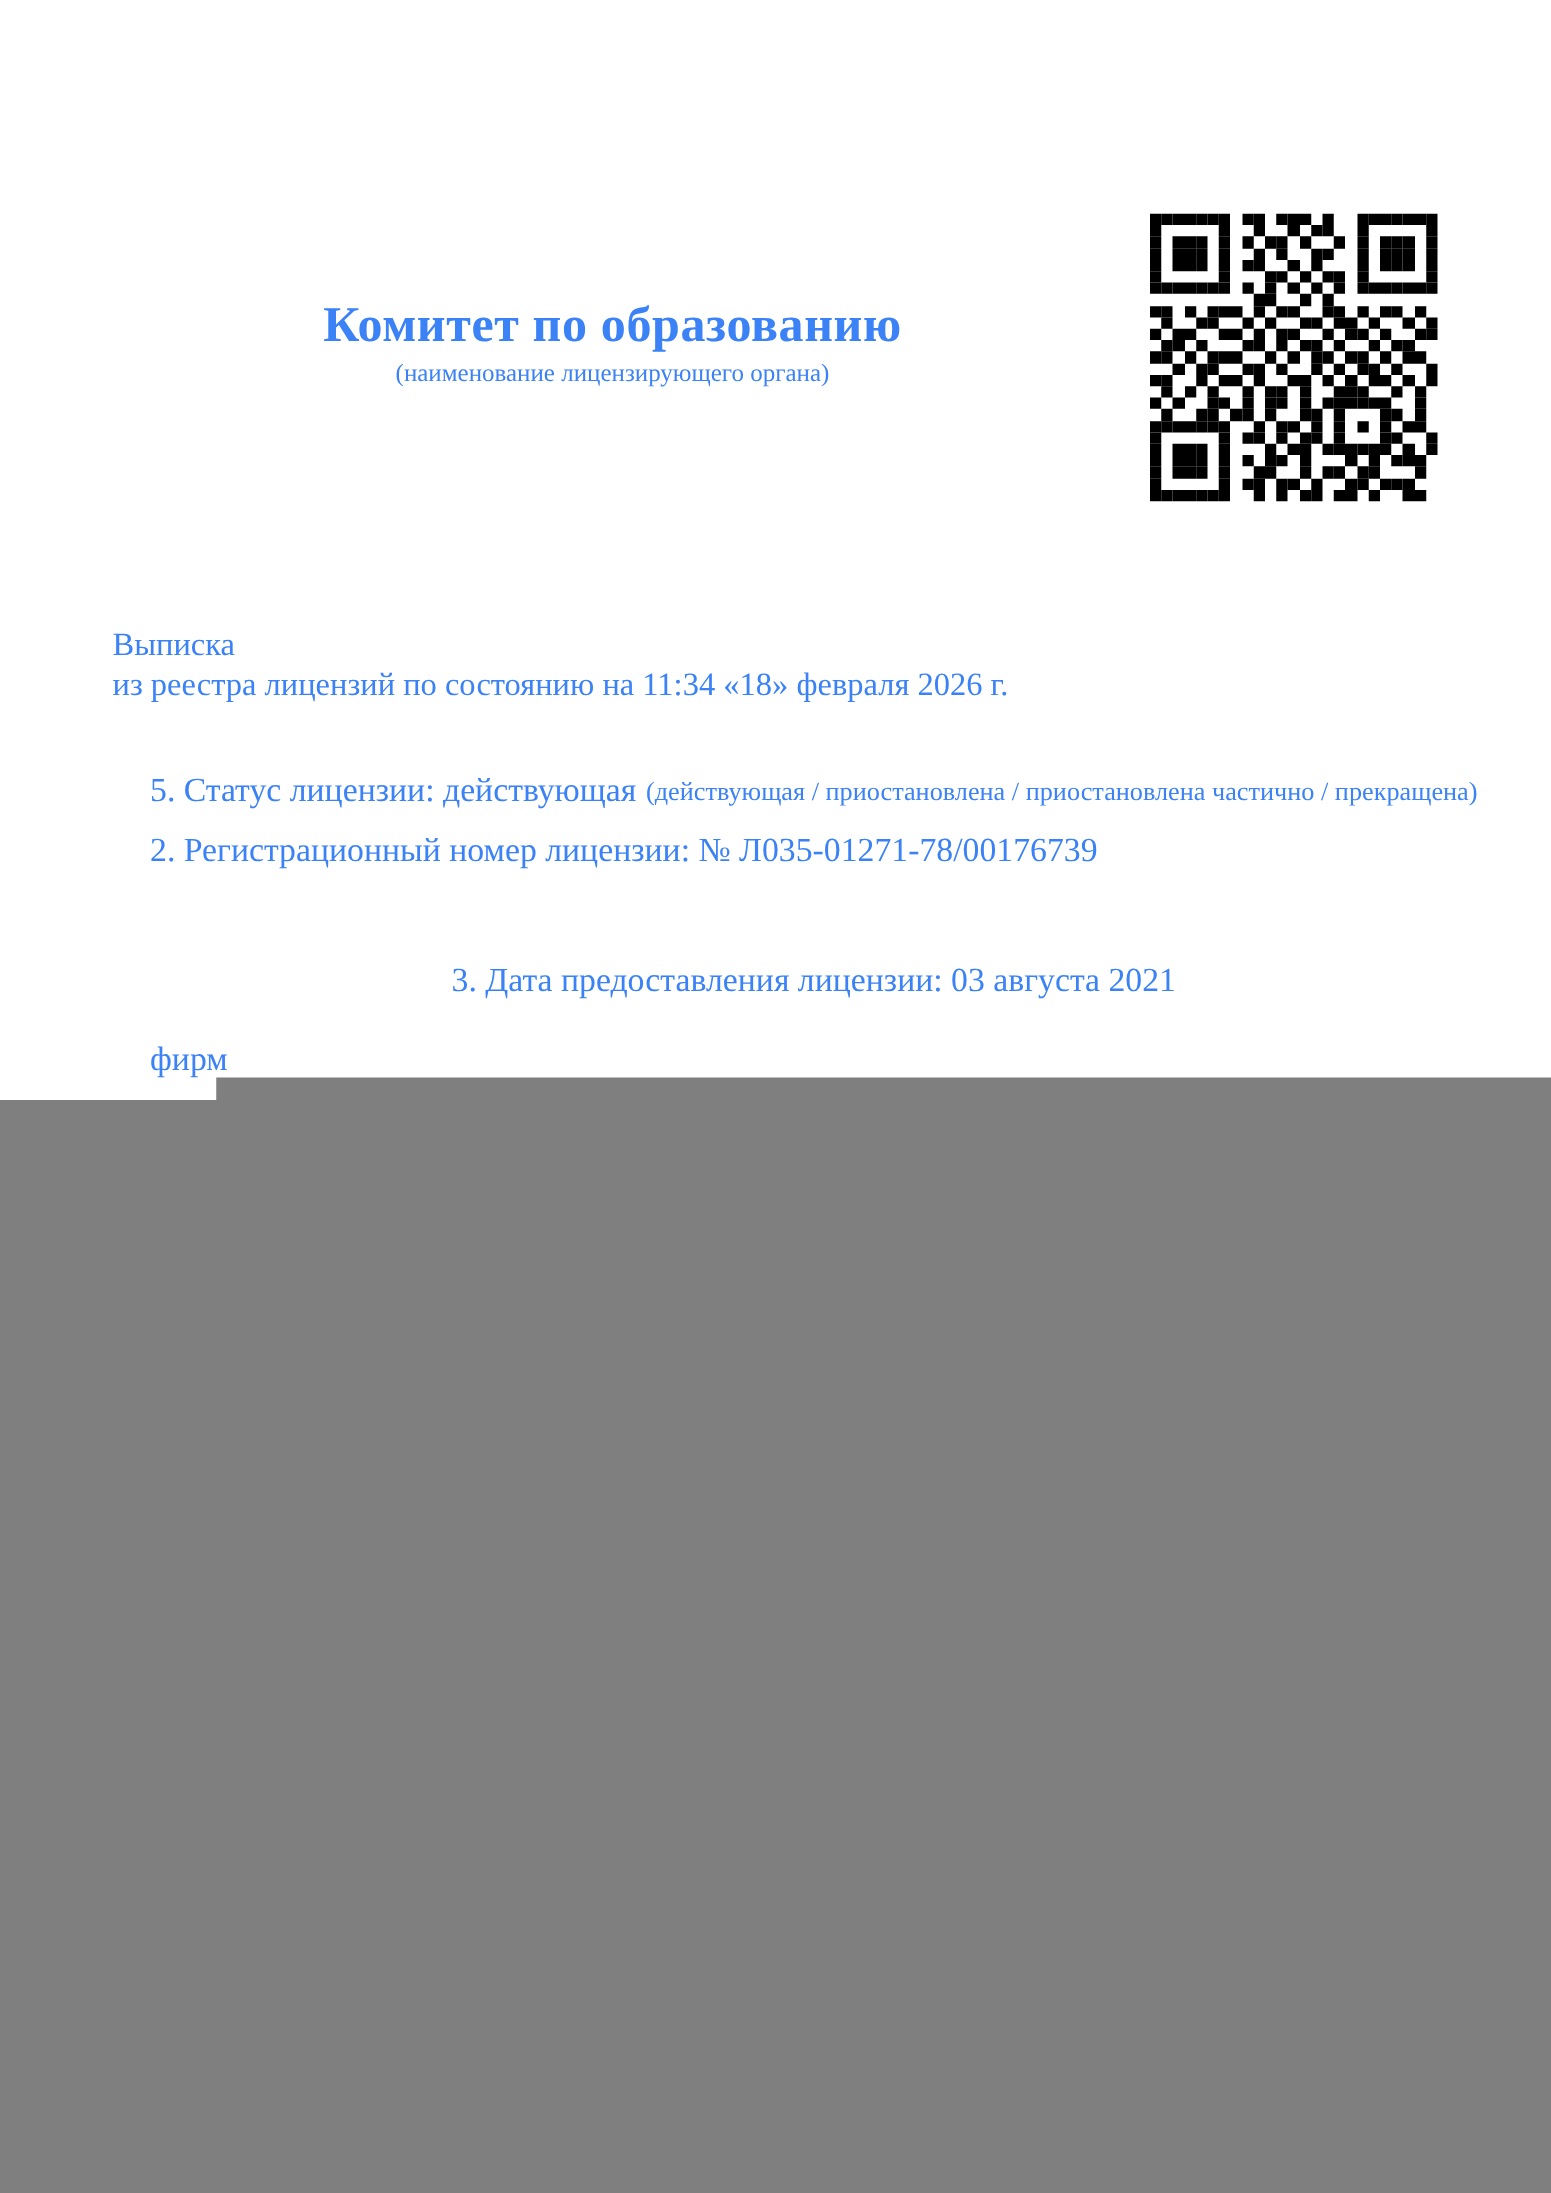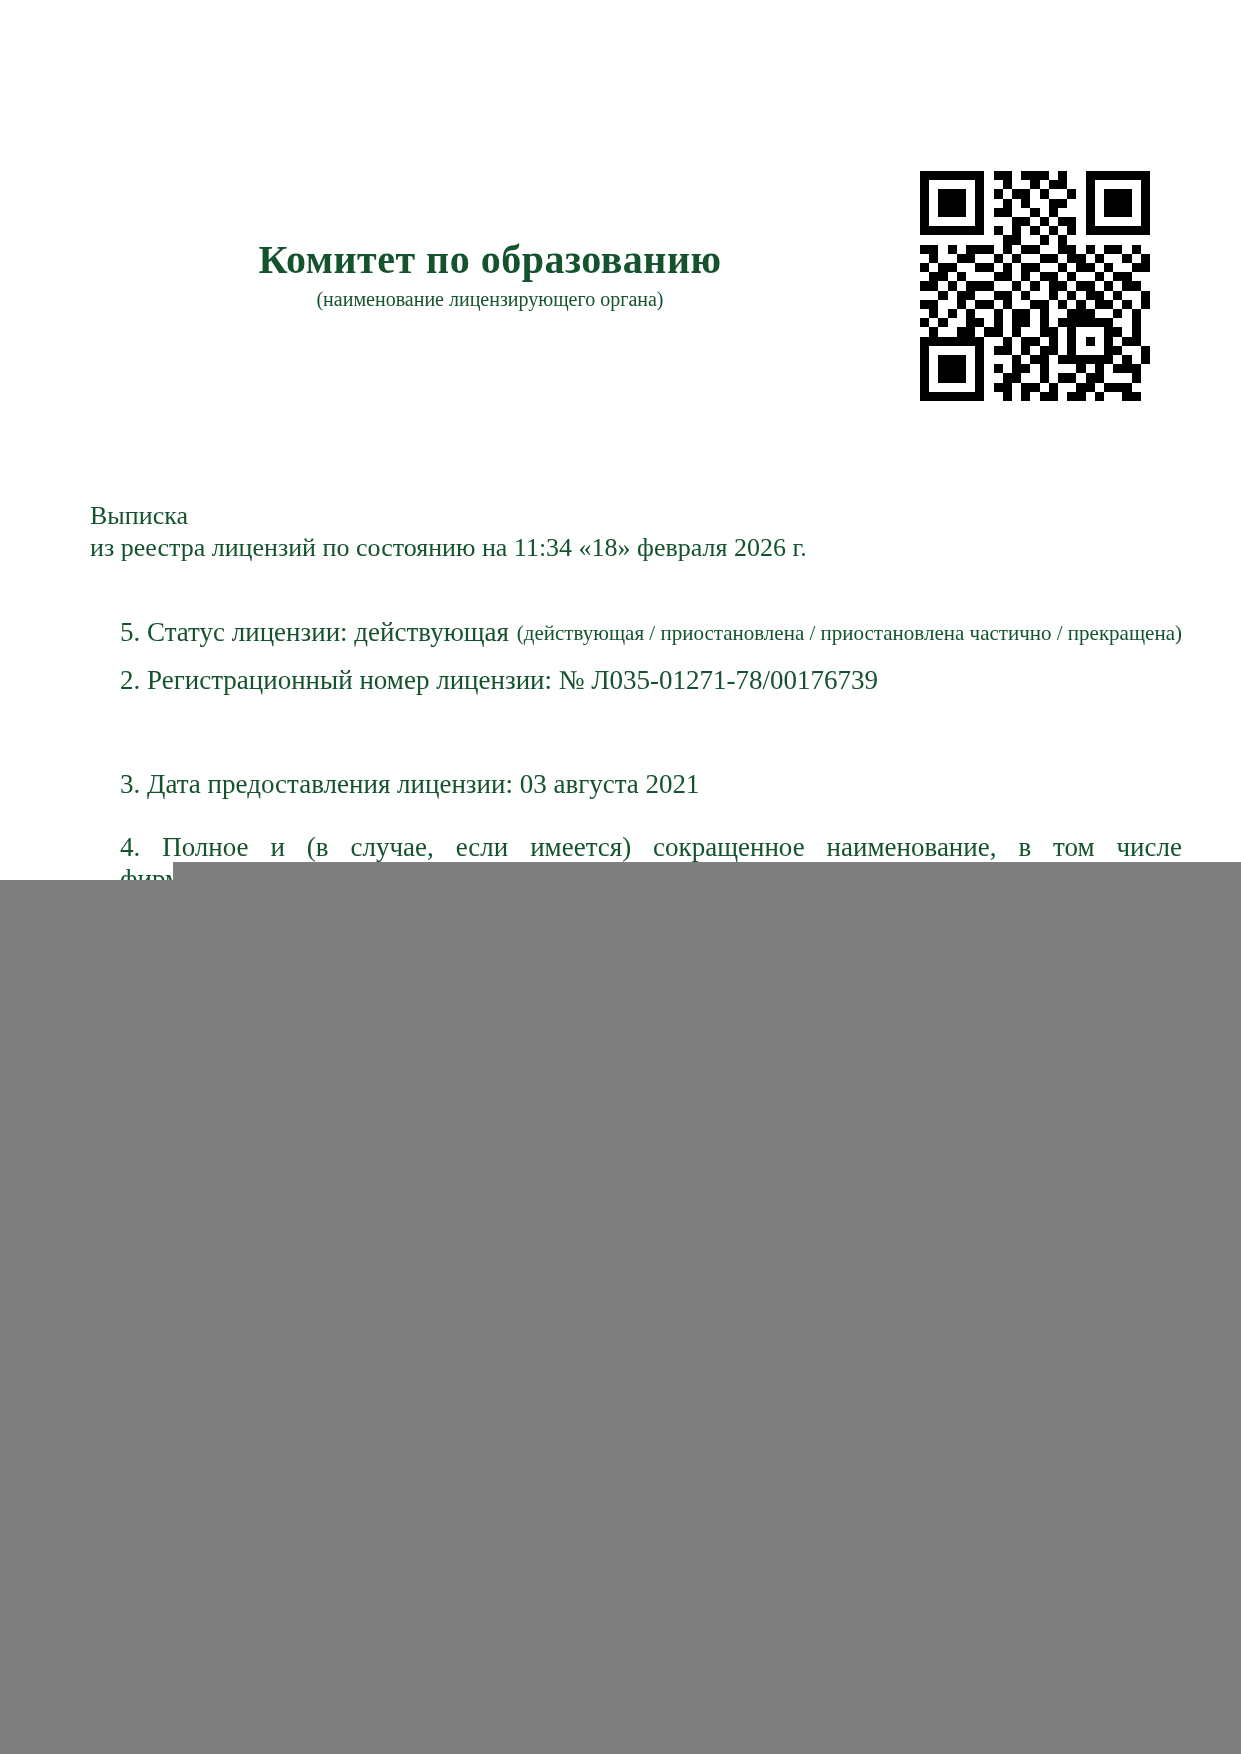--- a/index.html
+++ b/index.html
@@ -2,21 +2,21 @@
 <html lang="ru"><head>
 <meta charset="utf-8">
 <style>
   html, body { margin: 0; padding: 0; background: #ffffff; }
   .page {
     position: relative;
     width: 1241px;
     height: 1754px;
     background: #ffffff;
     font-family: "Liberation Serif", serif;
-    color: #14532d;
+    color: #3b82f6;
     overflow: hidden;
   }
 
   
   .authority-block {
     position: absolute;
     left: 120px;
     top: 238px;
     width: 740px;
     text-align: center;
@@ -71,21 +71,21 @@
   .item-1-caption {
     position: absolute;
     left: 120px;
     top: 620px;
     width: 1062px;
     text-align: right;
     font-size: 21px;
     line-height: 26px;
   }
   .item-2 { top: 664px; }
-  .item-3 { top: 768px; }
+  .item-3 { top: 768px; text-align: center; }
   .item-4 {
     top: 831px;
     white-space: normal;
   }
   .item-4 .justified-line {
     text-align: justify;
     text-align-last: justify;
     height: 32px;
     overflow: hidden;
   }
@@ -755,20 +755,19 @@
 
   <div class="item item-1">5. Статус лицензии: действующая</div>
 
   <div class="item-1-caption">(действующая / приостановлена / приостановлена частично / прекращена)</div>
 
   <div class="item item-2">2. Регистрационный номер лицензии: № Л035-01271-78/00176739</div>
 
   <div class="item item-3">3. Дата предоставления лицензии: 03 августа 2021</div>
 
   <div class="item item-4">
-    <div class="justified-line">4. Полное и (в случае, если имеется) сокращенное наименование, в том числе</div>
     <div class="wrap-line">фирм</div>
   </div>
 
   <div class="redaction redaction-notch" style="background: rgb(127, 127, 127);"></div>
   <div class="redaction redaction-main" style="background: rgb(127, 127, 127);"></div>
 
 </div>
 
 </body></html>

